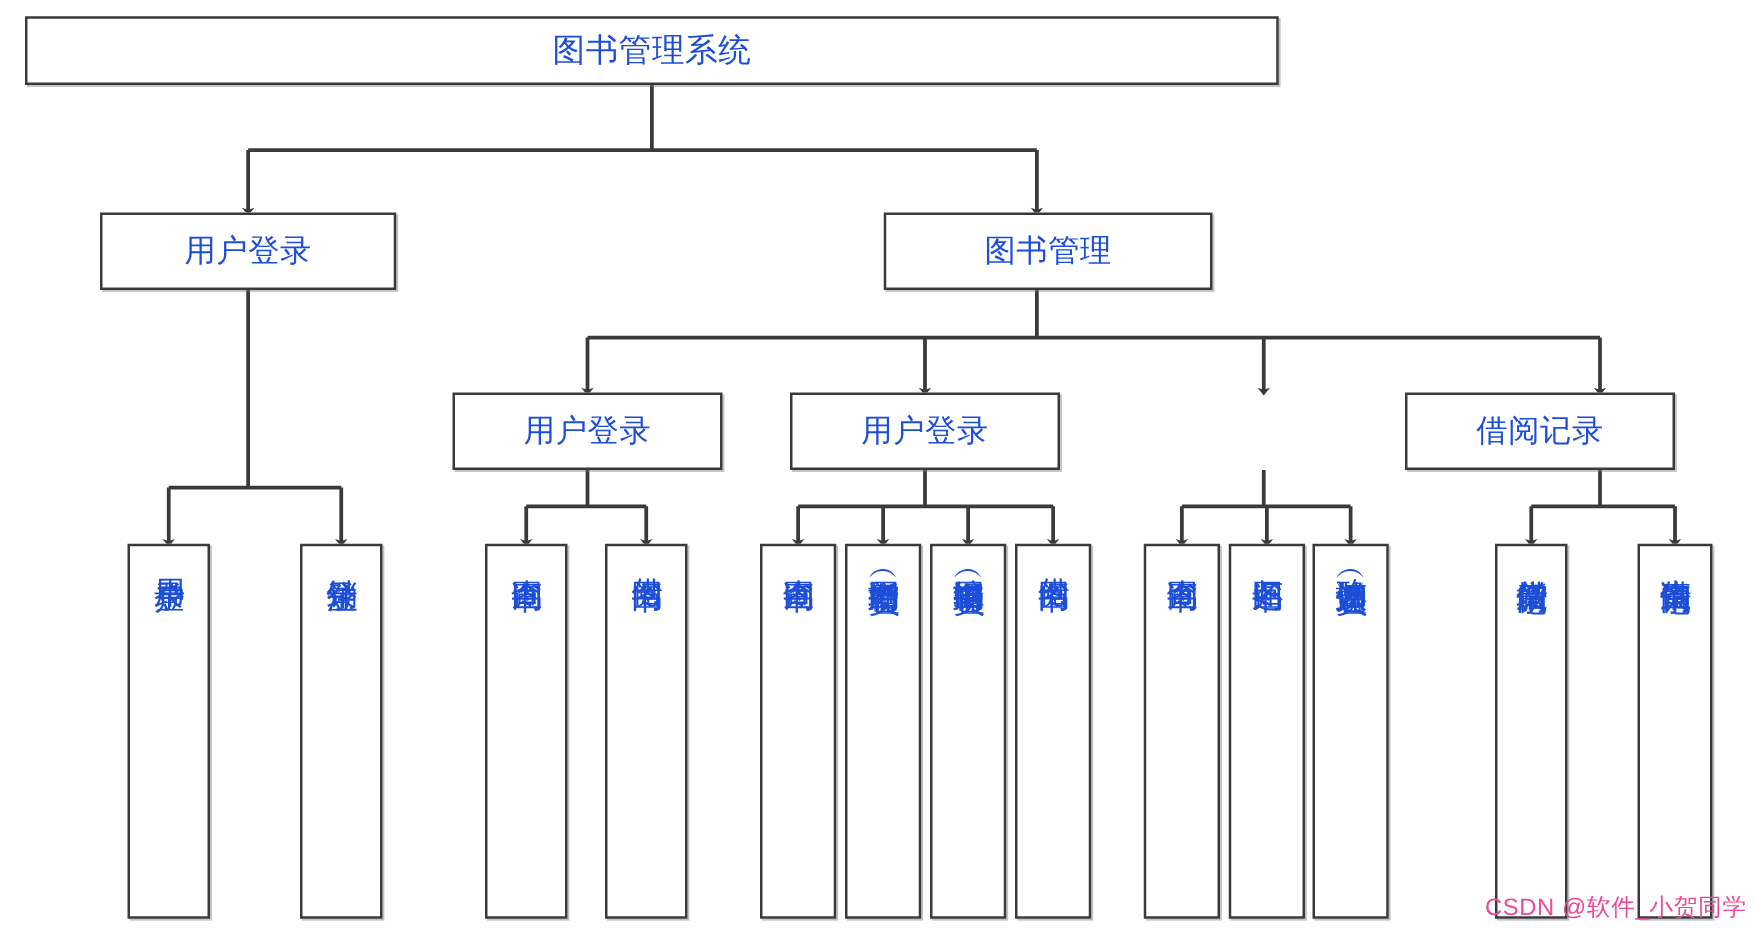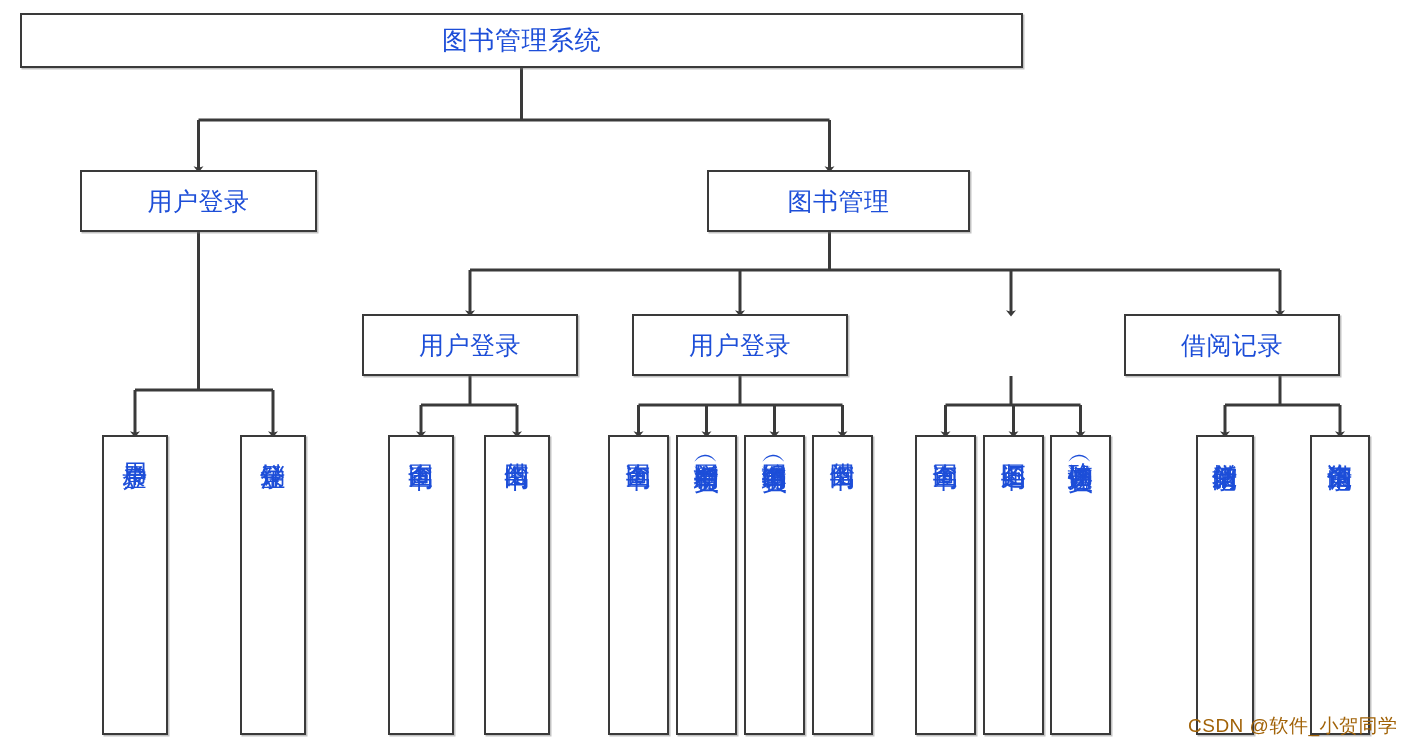--- a/index.html
+++ b/index.html
@@ -66,21 +66,21 @@
     line-height: 1.05;
     letter-spacing: 1px;
     height: auto;
     max-height: 100%;
   }
   .watermark {
     position: absolute;
     left: 1188px;
     top: 713px;
     font-size: 19px;
-    color: #a16207;
+    color: #ec4899;
     letter-spacing: 0.5px;
     white-space: nowrap;
     font-family: "Liberation Sans", "DejaVu Sans", sans-serif;
   }
 </style>
 </head>
 <body>
 
 <div id="diagram-root">
 

